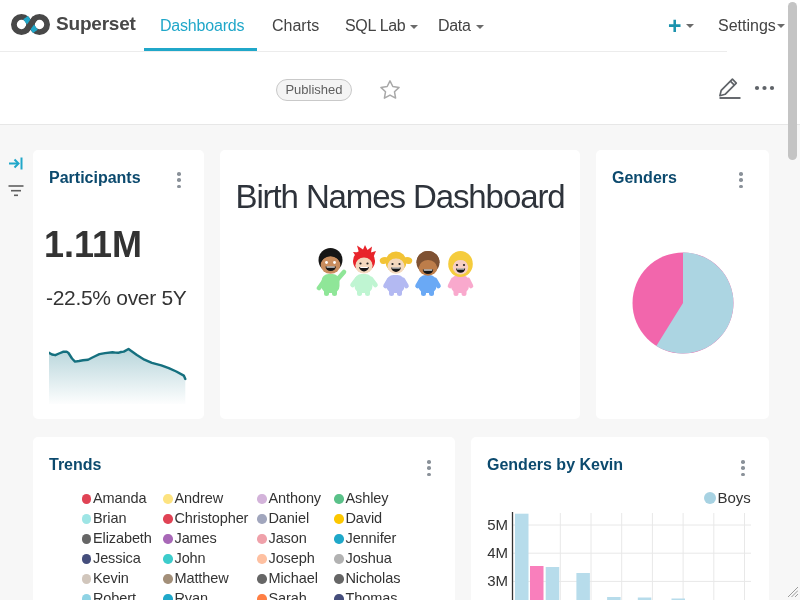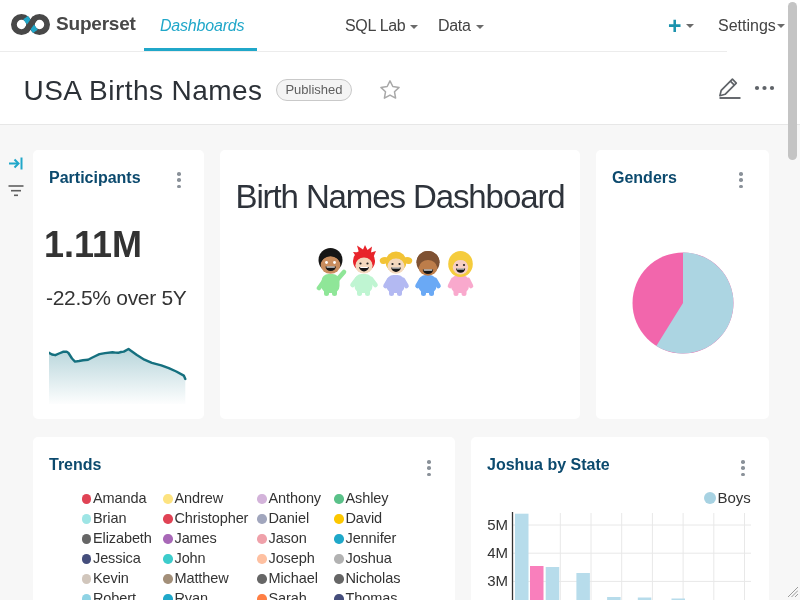--- a/index.html
+++ b/index.html
@@ -41,32 +41,32 @@
 <body>
 
 <div id="nav">
   <svg id="logo" width="39" height="21" viewBox="0 0 39 21">
     <circle cx="10.5" cy="10.5" r="7.6" fill="none" stroke="#484848" stroke-width="5.8"></circle>
     <circle cx="28.5" cy="10.5" r="7.6" fill="none" stroke="#484848" stroke-width="5.8"></circle>
     <line x1="14.6" y1="3.6" x2="24.4" y2="17.4" stroke="#20A7C9" stroke-width="5.8"></line>
     <line x1="14.6" y1="17.4" x2="24.4" y2="3.6" stroke="#484848" stroke-width="5.8"></line>
   </svg>
   <div id="brand">Superset</div>
-  <div class="navitem" style="left:160px; color:#20A7C9; letter-spacing:-0.2px;font-style:italic;">Dashboards</div>
+  <div class="navitem" style="left:160px; color:#20A7C9; letter-spacing:-0.2px;">Dashboards</div>
+  <div class="navitem" style="left:272px;">Charts</div>
   <div class="navitem" style="left:345px; letter-spacing:-0.3px;">SQL Lab<span class="caret"></span></div>
   <div class="navitem" style="left:438px; letter-spacing:-0.3px;">Data<span class="caret"></span></div>
   <div class="navitem" style="left:668px; color:#1C93AE; font-weight:700; font-size:23px;">+</div>
   <span class="caret" style="position:absolute; left:681px; top:24px;"></span>
   <div class="navitem" style="left:718px;">Settings</div>
   <span class="caret" style="position:absolute; left:772px; top:24px;"></span>
   <div id="underline"></div>
 </div>
 
 <div id="hdr">
-  <div id="title" style="top:23px; left:23.5px; letter-spacing:0.45px;">USA Births Names</div>
   <div id="pill" style="top:27px;">Published</div>
   <svg class="abs" style="left:378px; top:26px;" width="24" height="24" viewBox="0 0 24 24">
     <path d="M12 2.8l2.8 5.7 6.3.9-4.6 4.4 1.1 6.3-5.6-3-5.6 3 1.1-6.3-4.6-4.4 6.3-.9z" fill="none" stroke="#a9a9a9" stroke-width="1.5" stroke-linejoin="round"></path>
   </svg>
   <svg class="abs" style="left:717.5px; top:22.5px;" width="24" height="24" viewBox="0 0 24 24">
     <path d="M3.2 15.4 L14.4 4.2 L18.3 8.1 L7.1 19.3 L1.9 20.7 Z" fill="none" stroke="#5f6368" stroke-width="1.7" stroke-linejoin="round"></path>
     <line x1="12.4" y1="6.2" x2="16.3" y2="10.1" stroke="#5f6368" stroke-width="1.7"></line>
     <line x1="1.5" y1="23" x2="22.5" y2="23" stroke="#5f6368" stroke-width="1.9"></line>
   </svg>
   <svg class="abs" style="left:753px; top:32px;" width="23" height="8" viewBox="0 0 23 8">
@@ -237,21 +237,21 @@
       <div class="li" style="left:224px; top:133px;"><i style="background:#666666"></i>Michael</div>
       <div class="li" style="left:301px; top:133px;"><i style="background:#666666"></i>Nicholas</div>
       <div class="li" style="left:48.5px; top:153px;"><i style="background:#8FD3E4"></i>Robert</div>
       <div class="li" style="left:130px; top:153px;"><i style="background:#1FA8C9"></i>Ryan</div>
       <div class="li" style="left:224px; top:153px;"><i style="background:#FF7F44"></i>Sarah</div>
       <div class="li" style="left:301px; top:153px;"><i style="background:#454E7C"></i>Thomas</div>
     </div>
   </div>
 
   <div class="card" style="left:471px; top:312px; width:298px; height:240px;">
-    <div class="ctitle">Joshua by State</div>
+    <div class="ctitle">Genders by Kevin</div>
     <div class="kebab" style="left:270px; top:22px;">
         <i></i>
         <i></i>
         <i></i>
       </div>
     <div class="abs" style="left:233px; top:55px; width:12px; height:12px; border-radius:50%;
       background:#A7D2E2;"></div>
     <div class="abs" style="left:246.5px; top:54px; font-size:15px; line-height:13.5px; color:#333;">Boys</div>
     <svg id="barchart" class="abs" style="left:0; top:0;" width="298" height="240" viewBox="0 0 298 240">
 

